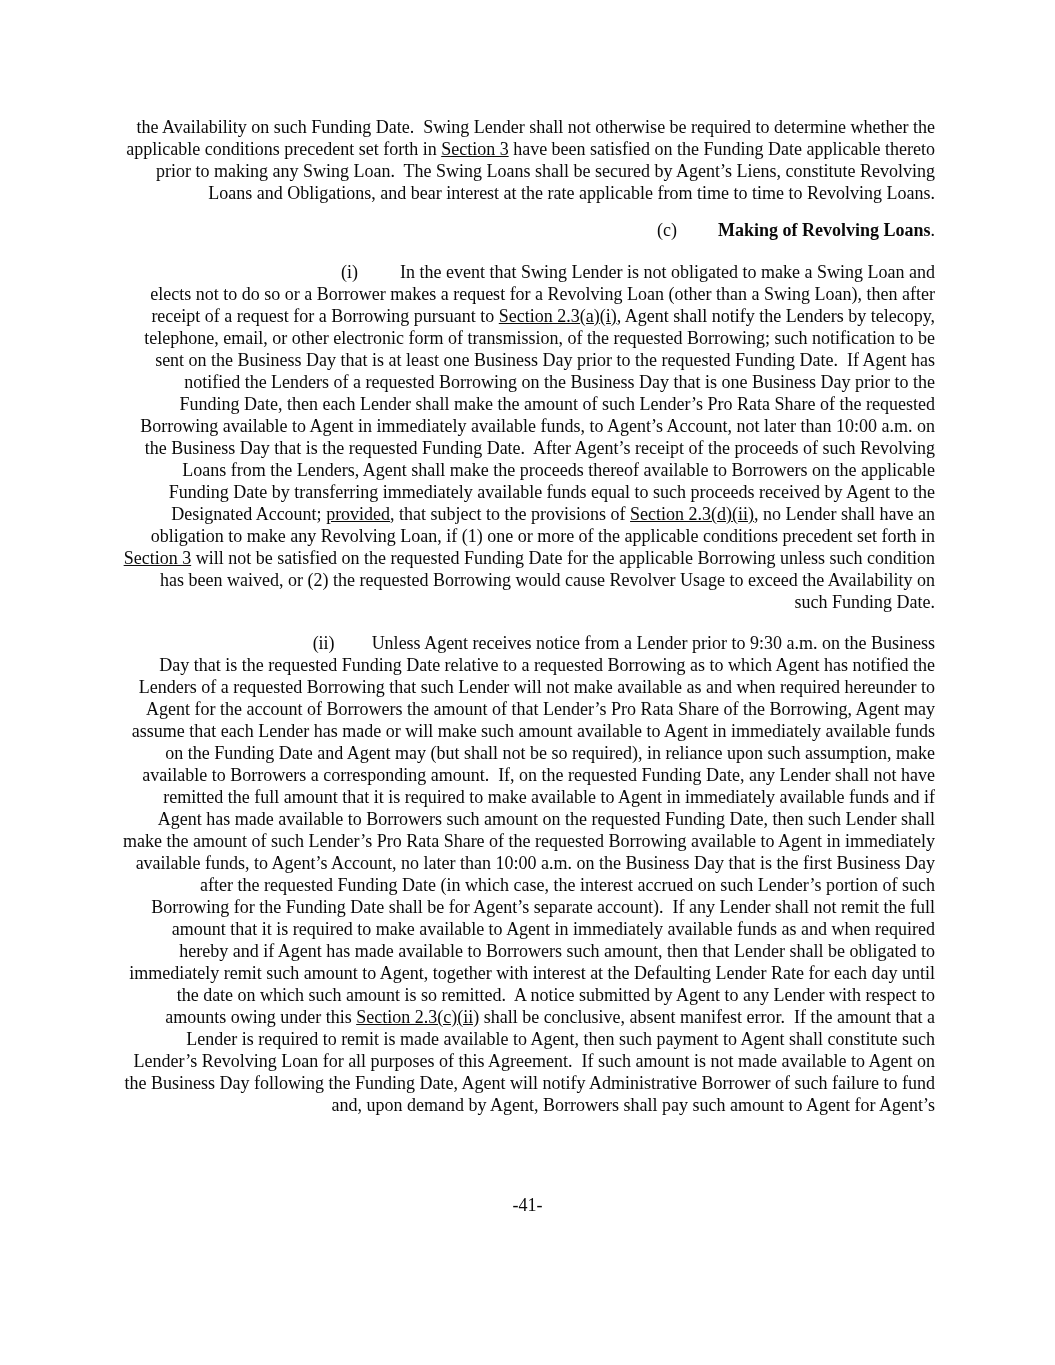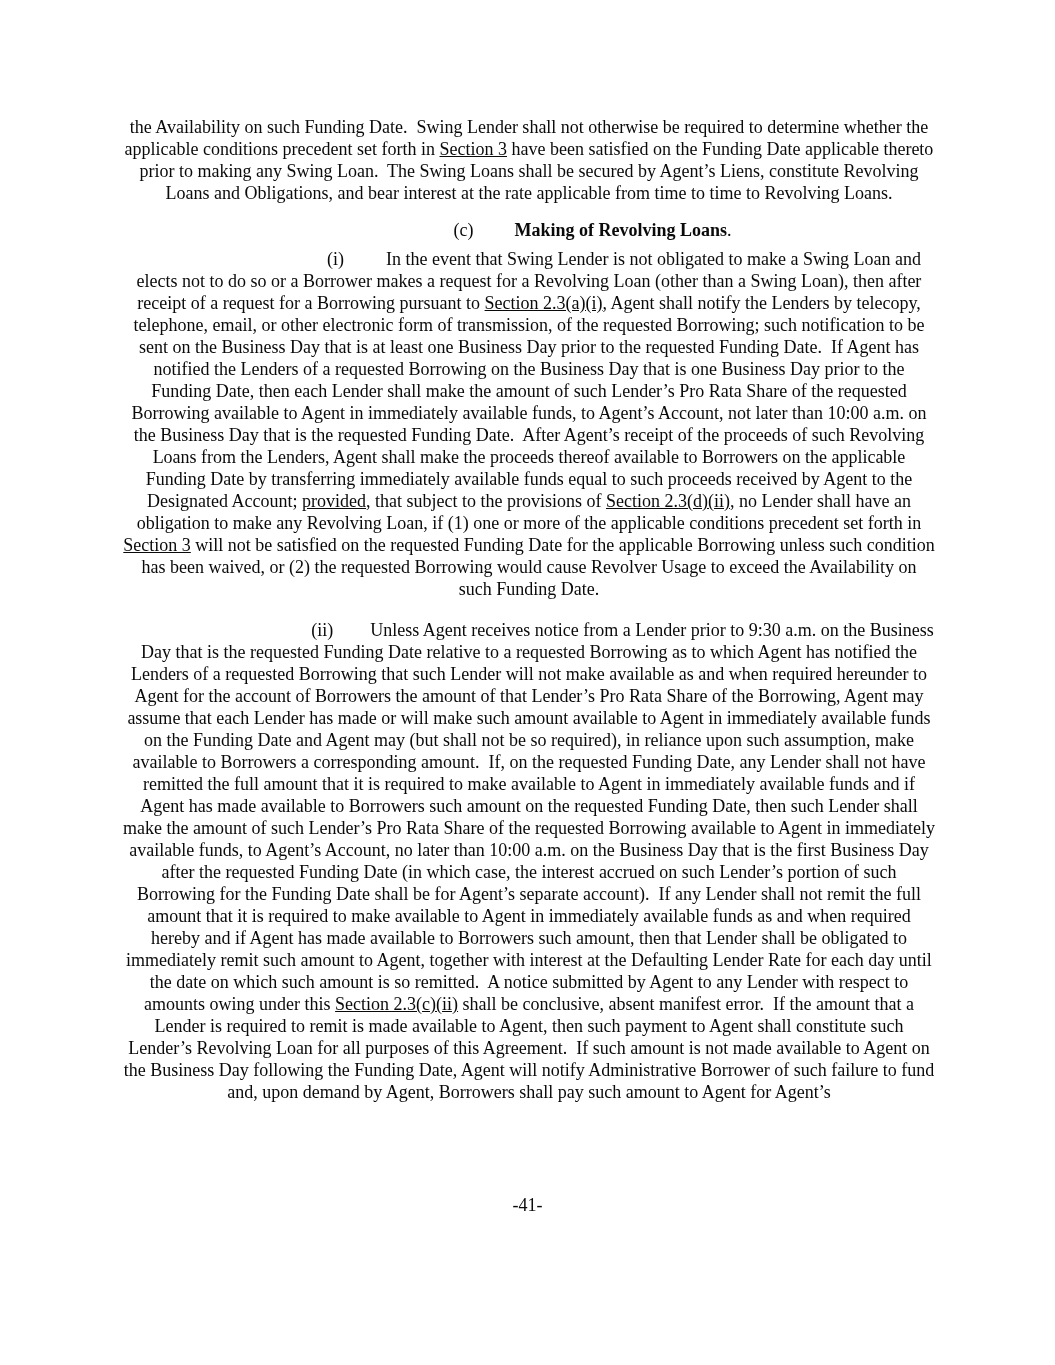--- a/index.html
+++ b/index.html
@@ -17,21 +17,21 @@
     color: #0a0a0a;
     overflow: hidden;
   }
   .doc-body {
     position: absolute;
     left: 123px;
     top: 116px;
     width: 812px;
     font-size: 18px;
     line-height: 22px;
-    text-align: center;
+    text-align: right;
   }
   .para {
     margin: 0;
     white-space: pre-wrap;
   }
   .tab {
     display: inline-block;
     height: 1px;
     vertical-align: baseline;
   }
@@ -47,20 +47,20 @@
     line-height: 22px;
     color: #0a0a0a;
   }
 </style>
 </head>
 <body>
 
 <div class="page">
   <div class="doc-body">
       <p class="para" style="margin-bottom: 15px;"><span>the Availability on such Funding Date.  Swing Lender shall not otherwise be required to determine whether the applicable conditions precedent set forth in </span><span class="u">Section 3</span><span> have been satisfied on the Funding Date applicable thereto prior to making any Swing Loan.  The Swing Loans shall be secured by Agent’s Liens, constitute Revolving Loans and Obligations, and bear interest at the rate applicable from time to time to Revolving Loans.</span></p>
-      <p class="para" style="margin-bottom: 7px;"><span class="tab" style="width: 127px;"></span><span>(c)</span><span class="tab" style="width: 41px;"></span><span class="b">Making of Revolving Loans</span><span>.</span></p>
+      <p class="para" style="margin-bottom: 20px;"><span class="tab" style="width: 127px;"></span><span>(c)</span><span class="tab" style="width: 41px;"></span><span class="b">Making of Revolving Loans</span><span>.</span></p>
       <p class="para" style="margin-bottom: 19px;"><span class="tab" style="width: 190px;"></span><span>(i)</span><span class="tab" style="width: 42px;"></span><span>In the event that Swing Lender is not obligated to make a Swing Loan and elects not to do so or a Borrower makes a request for a Revolving Loan (other than a Swing Loan), then after receipt of a request for a Borrowing pursuant to </span><span class="u">Section 2.3(a)(i)</span><span>, Agent shall notify the Lenders by telecopy, telephone, email, or other electronic form of transmission, of the requested Borrowing; such notification to be sent on the Business Day that is at least one Business Day prior to the requested Funding Date.  If Agent has notified the Lenders of a requested Borrowing on the Business Day that is one Business Day prior to the Funding Date, then each Lender shall make the amount of such Lender’s Pro Rata Share of the requested Borrowing available to Agent in immediately available funds, to Agent’s Account, not later than 10:00 a.m. on the Business Day that is the requested Funding Date.  After Agent’s receipt of the proceeds of such Revolving Loans from the Lenders, Agent shall make the proceeds thereof available to Borrowers on the applicable Funding Date by transferring immediately available funds equal to such proceeds received by Agent to the Designated Account; </span><span class="u">provided</span><span>, that subject to the provisions of </span><span class="u">Section 2.3(d)(ii)</span><span>, no Lender shall have an obligation to make any Revolving Loan, if (1) one or more of the applicable conditions precedent set forth in </span><span class="u">Section 3</span><span> will not be satisfied on the requested Funding Date for the applicable Borrowing unless such condition has been waived, or (2) the requested Borrowing would cause Revolver Usage to exceed the Availability on such Funding Date.</span></p>
       <p class="para" style="margin-bottom: 0px;"><span class="tab" style="width: 187px;"></span><span>(ii)</span><span class="tab" style="width: 37px;"></span><span>Unless Agent receives notice from a Lender prior to 9:30 a.m. on the Business Day that is the requested Funding Date relative to a requested Borrowing as to which Agent has notified the Lenders of a requested Borrowing that such Lender will not make available as and when required hereunder to Agent for the account of Borrowers the amount of that Lender’s Pro Rata Share of the Borrowing, Agent may assume that each Lender has made or will make such amount available to Agent in immediately available funds on the Funding Date and Agent may (but shall not be so required), in reliance upon such assumption, make available to Borrowers a corresponding amount.  If, on the requested Funding Date, any Lender shall not have remitted the full amount that it is required to make available to Agent in immediately available funds and if Agent has made available to Borrowers such amount on the requested Funding Date, then such Lender shall make the amount of such Lender’s Pro Rata Share of the requested Borrowing available to Agent in immediately available funds, to Agent’s Account, no later than 10:00 a.m. on the Business Day that is the first Business Day after the requested Funding Date (in which case, the interest accrued on such Lender’s portion of such Borrowing for the Funding Date shall be for Agent’s separate account).  If any Lender shall not remit the full amount that it is required to make available to Agent in immediately available funds as and when required hereby and if Agent has made available to Borrowers such amount, then that Lender shall be obligated to immediately remit such amount to Agent, together with interest at the Defaulting Lender Rate for each day until the date on which such amount is so remitted.  A notice submitted by Agent to any Lender with respect to amounts owing under this </span><span class="u">Section 2.3(c)(ii)</span><span> shall be conclusive, absent manifest error.  If the amount that a Lender is required to remit is made available to Agent, then such payment to Agent shall constitute such Lender’s Revolving Loan for all purposes of this Agreement.  If such amount is not made available to Agent on the Business Day following the Funding Date, Agent will notify Administrative Borrower of such failure to fund and, upon demand by Agent, Borrowers shall pay such amount to Agent for Agent’s</span></p>
     </div>
   <div class="footer">
     <span>-41-</span>
   </div>
 </div>
 
 </body></html>

